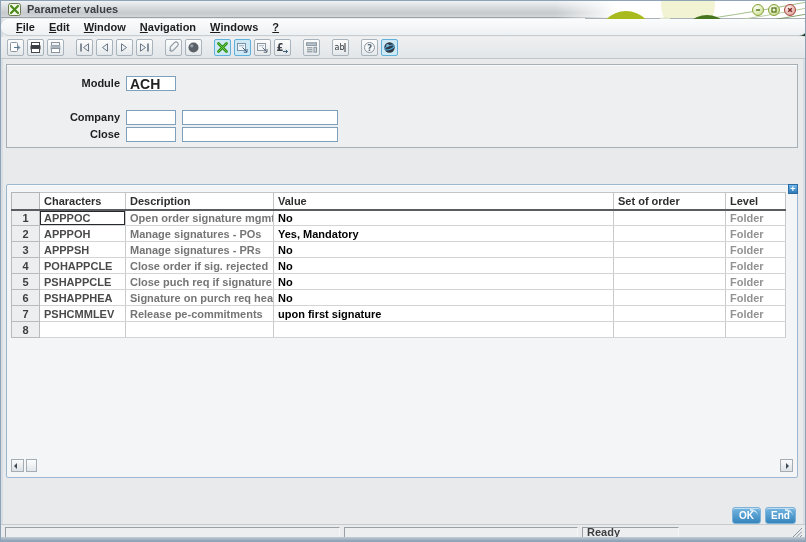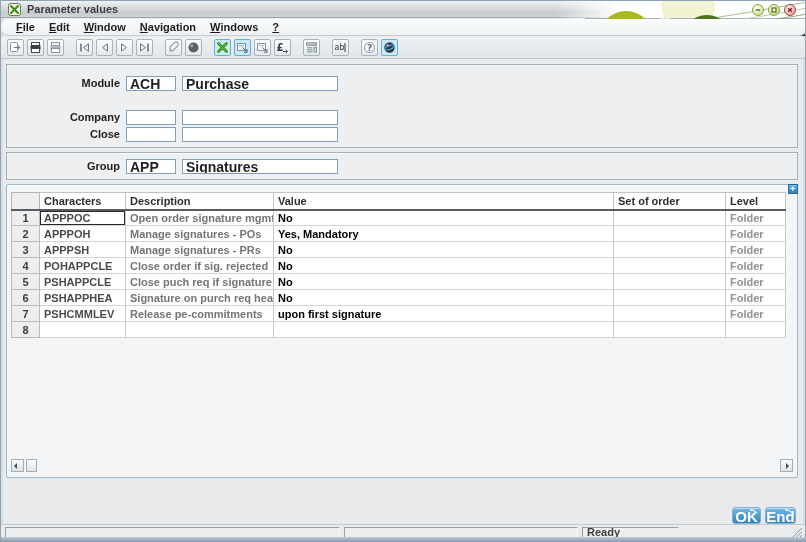--- a/index.html
+++ b/index.html
@@ -82,21 +82,21 @@
             background:linear-gradient(#fafbfc,#dde2e6); padding:0; }
   .sb-btn.left { left:0; } .sb-btn.right { right:0; }
   .sb-thumb { position:absolute; left:15px; width:11px; height:13px; border:1px solid #a4acb4;
               background:linear-gradient(#fcfdfe,#e2e6ea); }
   .tri { position:absolute; top:3px; width:0; height:0; border:3.5px solid transparent; }
   .tri.l { left:2px; border-right-color:#3e4a56; border-left-width:0; }
   .tri.r { left:5px; border-left-color:#3e4a56; border-right-width:0; }
 
   
   .blue-btn { position:absolute; top:448px; height:17px; border:1px solid #7fb2d8; border-radius:3px;
-              background:linear-gradient(#74b6e2,#3584bc); color:#fff; font-weight:bold; font-size:15px;
+              background:linear-gradient(#74b6e2,#3584bc); color:#fff; font-weight:bold; font-size:10px;
               font-family:inherit; box-shadow: inset 0 1px 0 rgba(255,255,255,.55); padding:0 0 1px 0; }
   .blue-btn::after { content:''; position:absolute; right:2px; top:1px; width:8px; height:5px;
                      border-top:2px solid rgba(255,255,255,.7); border-radius:0 8px 0 0; }
   .blue-btn.ok  { left:731px; width:29px; }
   .blue-btn.end { left:764px; width:31px; }
 
   
   .statusbar { position:absolute; left:0; top:523px; width:806px; height:15px;
                background:#e9ebed; border-top:1px solid #c6cacd; }
   .status-cell { position:absolute; top:2px; height:11px; background:#eceef0;
@@ -280,41 +280,33 @@
       </svg>
     </button>
   </div>
 
   <div class="content">
 
     <div class="panel form1">
       <div class="form-row" style="top:11px;">
         <span class="form-label">Module</span>
         <input class="fld code" value="ACH" style="">
-        <input class="fld desc" value="Purchase" style="">
       </div>
       <div class="form-row" style="top:45px;">
         <span class="form-label">Company</span>
         <input class="fld code" value="" style="">
         <input class="fld desc" value="" style="">
       </div>
       <div class="form-row" style="top:62px;">
         <span class="form-label">Close</span>
         <input class="fld code" value="" style="">
         <input class="fld desc" value="" style="">
       </div>
     </div>
 
-    <div class="panel form2">
-      <div class="form-row" style="top:6px;">
-        <span class="form-label">Group</span>
-        <input class="fld code" value="APP" style="">
-        <input class="fld desc" value="Signatures" style="">
-      </div>
-    </div>
 
     <div class="panel tablep">
       <button class="plus-ico">+</button>
 
       <table class="grid">
         <colgroup>
           <col style="width:28px">
             <col style="width:86px">
             <col style="width:148px">
           <col style="width:340px">

